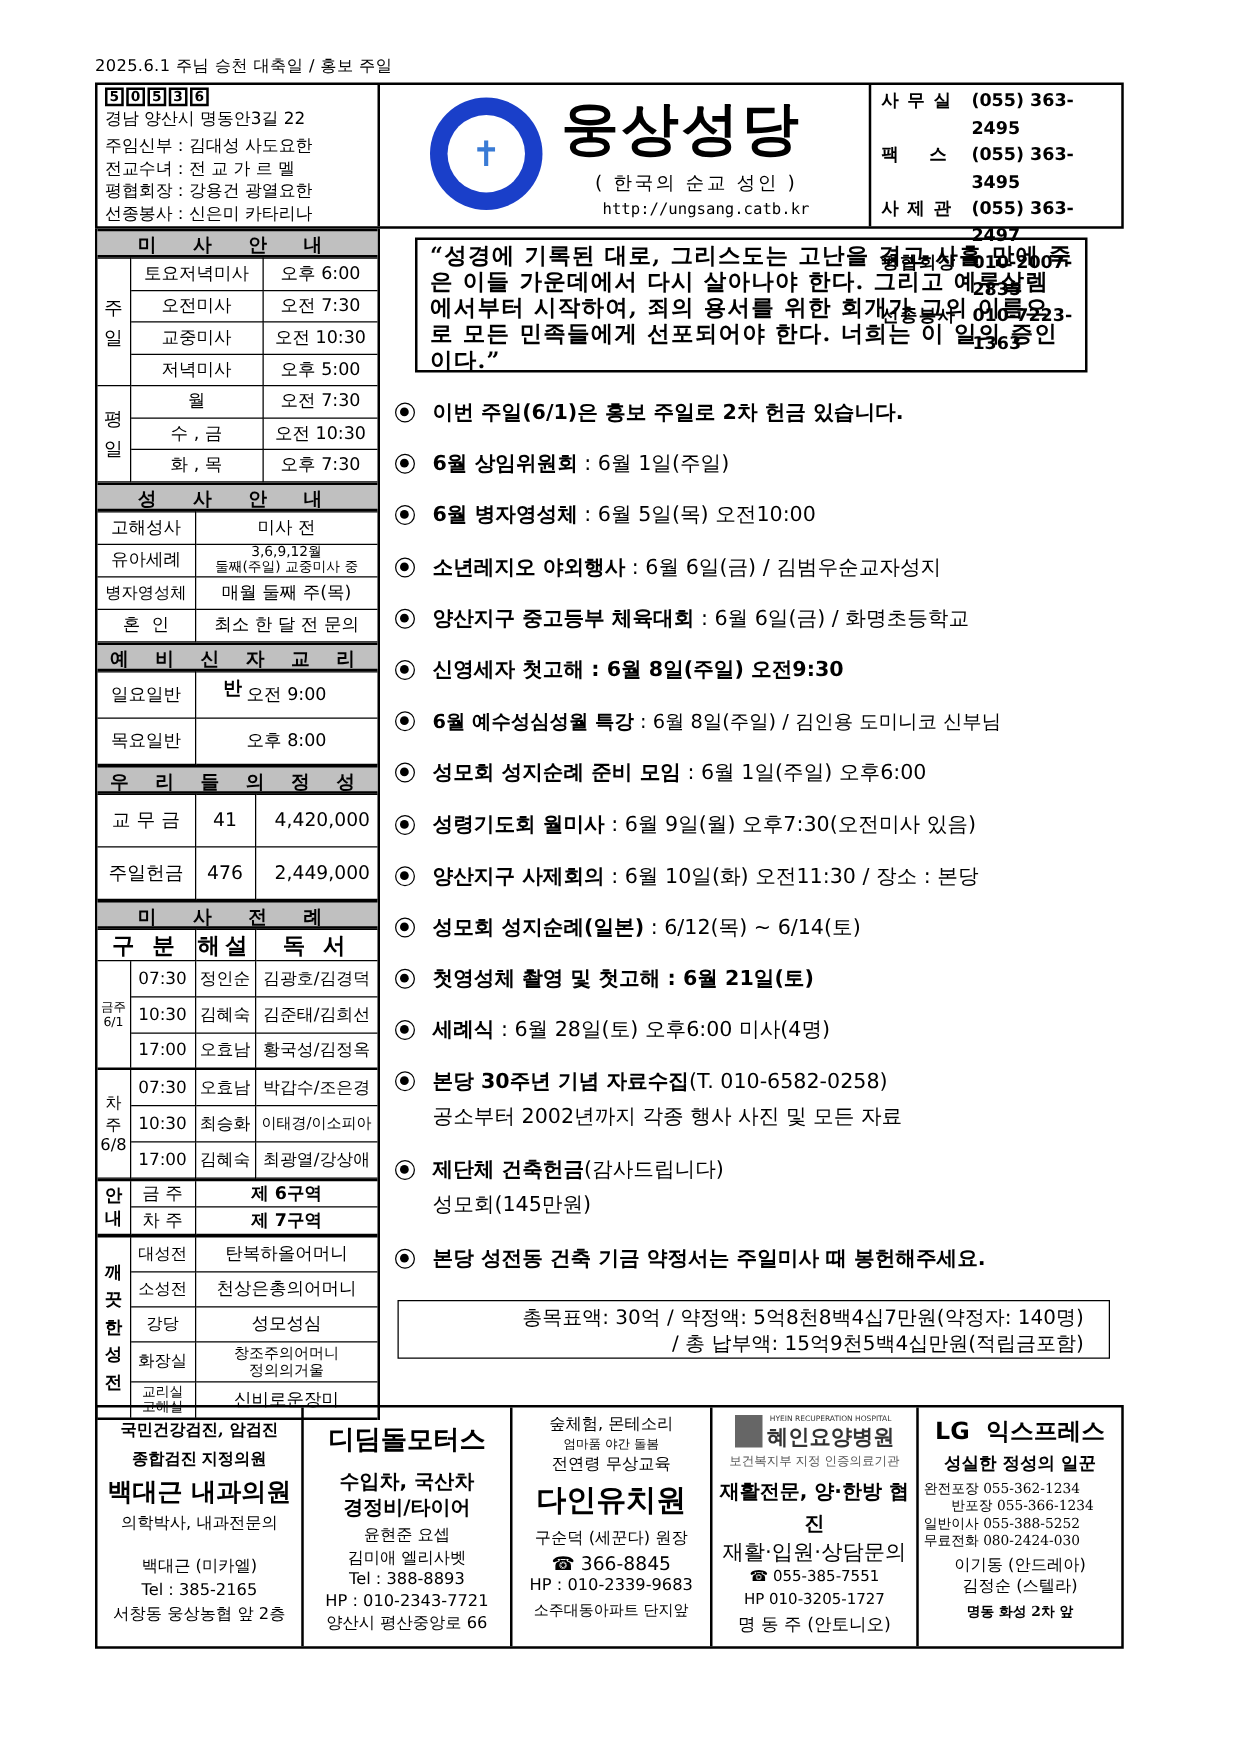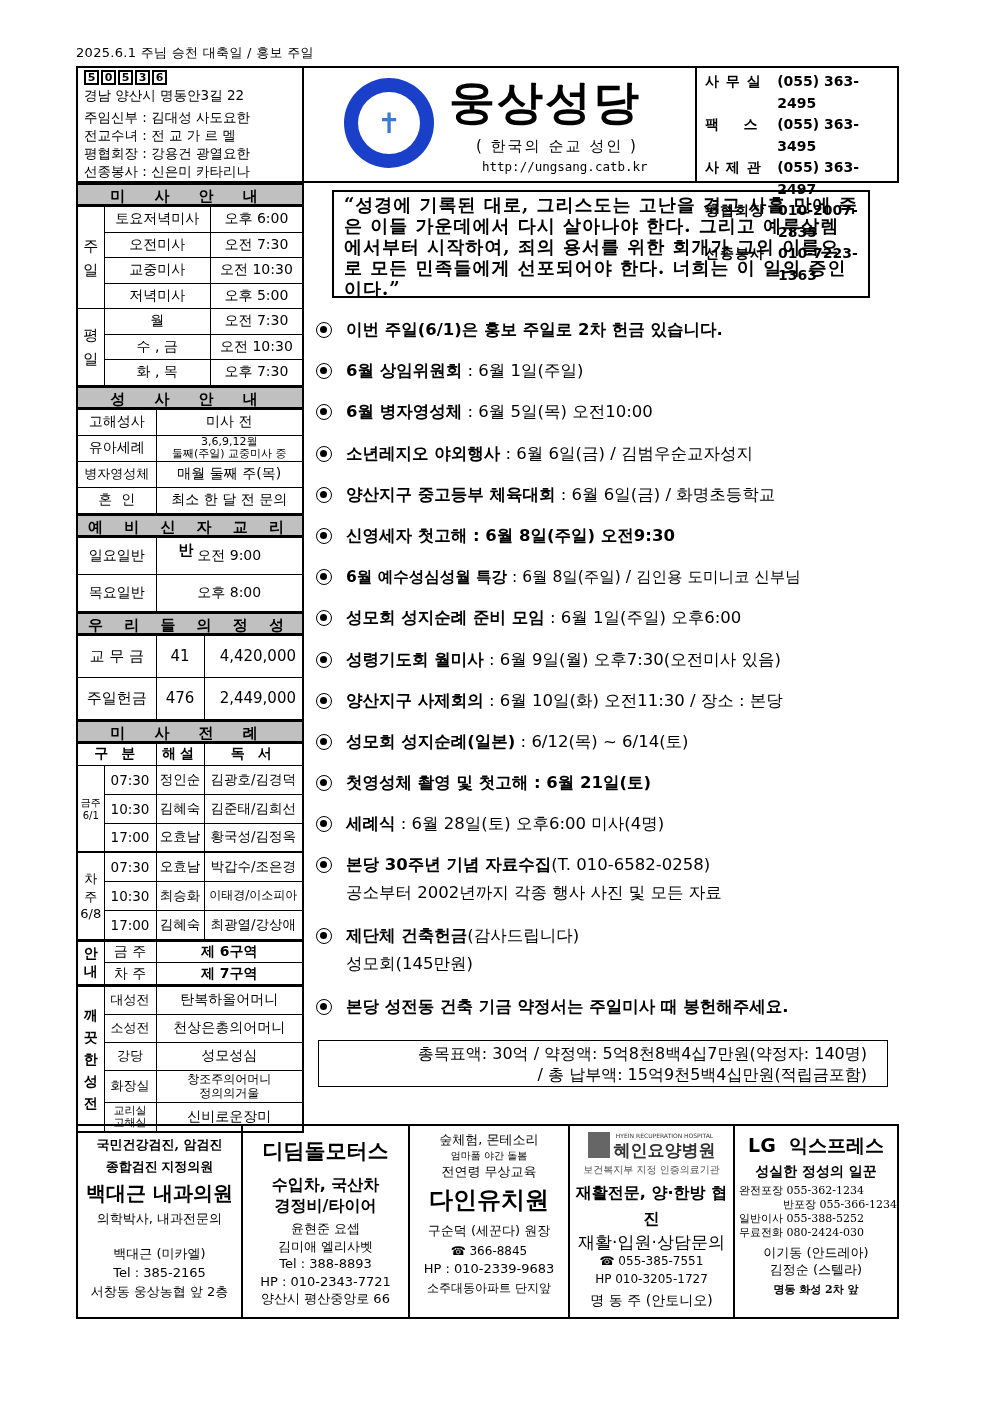--- a/index.html
+++ b/index.html
@@ -28,21 +28,21 @@
   .sec-head { background: #c0c0c0; text-align: center; font-size: 15px; font-weight: bold; letter-spacing: 12px; height: 23px; line-height: 23px; border-bottom: 2px solid #000; border-top: 2px solid #000; }
   table { border-collapse: collapse; width: 100%; }
   td { border: 1px solid #000; text-align: center; font-size: 14px; padding: 0; }
   .tb td:first-child { border-left: none; }
   .tb td:last-child { border-right: none; }
   .mass td { height: 25.5px; }
   .vert { writing-mode: horizontal-tb; width: 26px; font-size: 15px; line-height: 24px; }
   .small2 { font-size: 11px; line-height: 12px; }
   .offer td { height: 42px; font-size: 15px; }
   .lit td { height: 29px; font-size: 13.5px; }
-  .lit tr.head td { height: 22px; font-size: 14px; font-weight: bold; letter-spacing: 4px; }
+  .lit tr.head td { height: 22px; font-size: 18px; font-weight: bold; letter-spacing: 4px; }
 
   
   .quote { left: 318px; top: 190px; width: 538px; height: 108px; border: 2px solid #000; padding: 2px 10px; font-family: "DejaVu Serif", serif; font-size: 18px; line-height: 21px; font-weight: bold; letter-spacing: 1px; margin-left: 14px; }
   .quote-ref { text-align: right; padding-right: 12px; }
   .notices { left: 314px; top: 316px; width: 590px; }
   .notice { display: flex; align-items: flex-start; height: 41.2px; font-size: 16.5px; line-height: 28px; text-align: center; }
   .bullet { width: 16px; height: 16px; border: 1.5px solid #000; border-radius: 50%; margin: 6px 14px 0 2px; position: relative; flex-shrink: 0; }
   .bullet::after { content: ""; position: absolute; left: 3px; top: 3px; width: 7px; height: 7px; border-radius: 50%; background: #000; }
   .n-bold { font-weight: bold; }
   .sub { padding-left: 32px; font-size: 16.5px; height: 41px; line-height: 24px; }
@@ -391,21 +391,21 @@
     <div style="font-size:13px;line-height:17.5px">Tel : 388-8893</div>
     <div style="font-size:13px;line-height:17.5px">HP : 010-2343-7721</div>
     <div style="font-size:13px;line-height:17.5px">양산시 평산중앙로 66</div>
   </div>
   <div class="ad" style="width:160px;padding-top:6px">
     <div style="font-size:13px;line-height:16px">숲체험, 몬테소리</div>
     <div style="font-size:10px;line-height:16px">엄마품 야간 돌봄</div>
     <div style="font-size:13px;line-height:16px">전연령 무상교육</div>
     <div style="font-size:24px;font-weight:bold;line-height:40px">다인유치원</div>
     <div style="font-size:13px;line-height:22px">구순덕 (세꾼다) 원장</div>
-    <div style="font-size:12px;line-height:18px">☎ 366-8845</div>
+    <div style="font-size:15px;line-height:18px">☎ 366-8845</div>
     <div style="font-size:13px;line-height:18px">HP : 010-2339-9683</div>
     <div style="font-size:12px;line-height:20px">소주대동아파트 단지앞</div>
   </div>
   <div class="ad" style="width:165px;padding-top:6px">
     <div style="display:flex;justify-content:center;gap:4px">
       <span style="display:inline-block;width:22px;height:26px;background:#666"></span>
       <div>
         <div style="font-size:6px;line-height:8px;color:#333">HYEIN RECUPERATION HOSPITAL</div>
         <div style="font-size:17px;font-weight:bold;line-height:20px;color:#333">혜인요양병원</div>
       </div>
@@ -414,20 +414,20 @@
     <div style="font-size:16px;font-weight:bold;line-height:26px">재활전문, 양·한방 협진</div>
     <div style="font-size:17px;line-height:20px">재활·입원·상담문의</div>
     <div style="font-size:12px;line-height:18px">☎ 055-385-7551</div>
     <div style="font-size:12px;line-height:18px">HP 010-3205-1727</div>
     <div style="font-size:14px;line-height:24px">명 동 주 (안토니오)</div>
   </div>
   <div class="ad" style="width:162px;padding-top:6px">
     <div style="font-size:19px;font-weight:bold;line-height:26px;white-space:pre">LG  익스프레스</div>
     <div style="font-size:14px;font-weight:bold;line-height:26px;font-family:'DejaVu Serif',serif">성실한 정성의 일꾼</div>
     <div style="font-size:11px;line-height:14px;font-family:'DejaVu Serif',serif;text-align:left;padding-left:4px"><span>완전포장</span> <span>055-362-1234</span></div>
-    <div style="font-size:11px;line-height:14px;font-family:'DejaVu Serif',serif;text-align:right;padding-left:4px"><span>반포장</span> <span>055-366-1234</span></div>
+    <div style="font-size:11px;line-height:14px;font-family:'DejaVu Serif',serif;text-align:center;padding-left:4px"><span>반포장</span> <span>055-366-1234</span></div>
     <div style="font-size:11px;line-height:14px;font-family:'DejaVu Serif',serif;text-align:left;padding-left:4px"><span>일반이사</span> <span>055-388-5252</span></div>
     <div style="font-size:11px;line-height:14px;font-family:'DejaVu Serif',serif;text-align:left;padding-left:4px"><span>무료전화</span> <span>080-2424-030</span></div>
     <div style="font-size:13px;line-height:17px;margin-top:4px">이기동 (안드레아)</div>
     <div style="font-size:13px;line-height:17px">김정순 (스텔라)</div>
     <div style="font-size:11px;font-weight:bold;line-height:24px;font-family:'DejaVu Serif',serif">명동 화성 2차 앞</div>
   </div>
 </div>
 
 </body></html>

